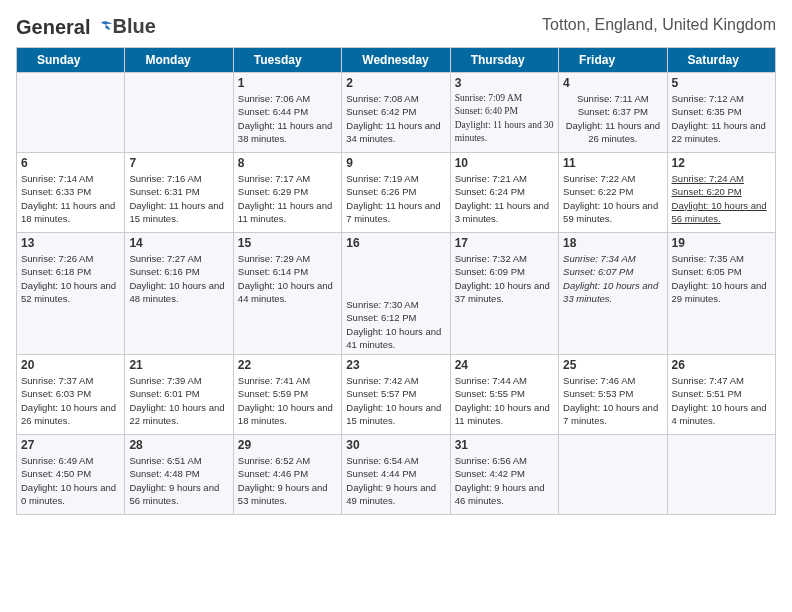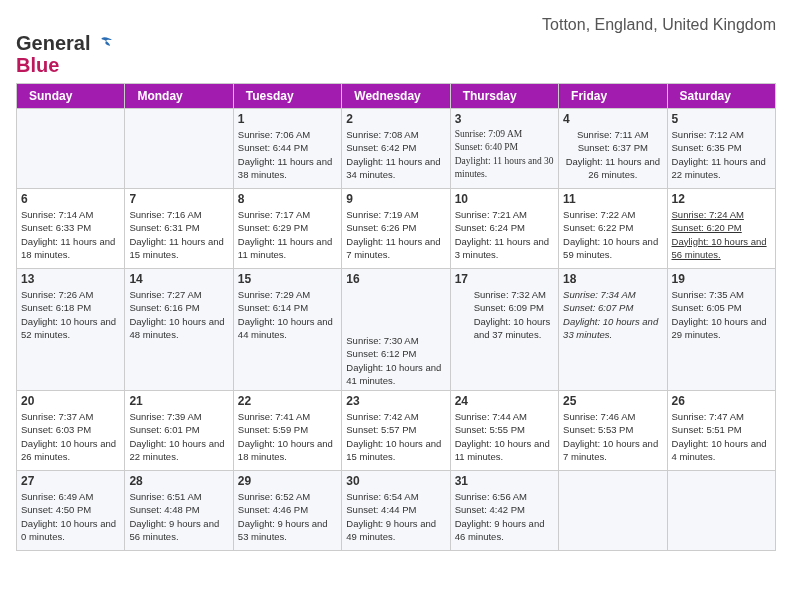--- a/index.html
+++ b/index.html
@@ -11,48 +11,47 @@
       padding: 16px;
     }
     .header {
       display: flex;
       justify-content: space-between;
       align-items: flex-start;
       margin-bottom: 8px;
     }
     .logo {
       display: flex;
-      flex-direction: column;
+      flex-direction: row;
       align-items: flex-start;
-      margin-top: 16px;
     }
     .title-block {
       text-align: right;
     }
     .month-title {
       font-size: 32px;
       font-weight: bold;
       color: #333;
       line-height: 1.1;
     }
     .location {
       font-size: 16px;
       color: #555;
     }
     table {
       width: 100%;
       border-collapse: collapse;
       table-layout: fixed;
     }
     thead tr th {
-      background-color: #a21caf;
+      background-color: #0369a1;
       color: #fff;
       font-size: 12px;
       font-weight: bold;
-      padding: 5px 12px;
+      padding: 5px 20px;
       text-align: left;
       border: 1px solid #ccc;
     }
     tbody tr td {
       border: 1px solid #ccc;
       vertical-align: top;
       padding: 3px 4px;
       font-size: 10px;
       color: #333;
       height: 80px;
@@ -80,21 +79,21 @@
 
 <div class="header">
   <div class="logo">
     <div style="display:flex;align-items:center;gap:2px;">
       <span style="font-size:20px;font-weight:bold;color:#333;">General</span>
       <svg width="20" height="16" viewBox="0 0 20 16" style="vertical-align:middle;">
         <path d="M10 2 C12 0, 18 2, 20 4 C18 4, 15 3, 14 5 C12 3, 8 4, 10 2Z" fill="#2a6db5"></path>
         <path d="M14 5 C16 6, 18 8, 18 10 C15 9, 12 8, 14 5Z" fill="#2a6db5"></path>
       </svg>
     </div>
-    <span style="font-size:20px;font-weight:bold;color:#be185d;line-height:1;">Blue</span>
+    <span style="font-size:20px;font-weight:bold;color:#404040;line-height:1;">Blue</span>
   </div>
   <div class="title-block">
     <div class="location">Totton, England, United Kingdom</div>
   </div>
 </div>
 
 <table>
   <thead>
     <tr>
     <th>Sunday</th>
@@ -205,21 +204,21 @@
 Daylight: 10 hours and 44 minutes.</div>
         </td>
         <td>
           <span class="day-num">16</span>
           <div class="cell-text" style="white-space: pre-line; margin-top: 48px;">Sunrise: 7:30 AM
 Sunset: 6:12 PM
 Daylight: 10 hours and 41 minutes.</div>
         </td>
         <td>
           <span class="day-num">17</span>
-          <div class="cell-text" style="white-space: pre-line; margin-left: 19px;">Sunrise: 7:32 AM
+          <div class="cell-text" style="white-space: pre-line;">Sunrise: 7:32 AM
 Sunset: 6:09 PM
 Daylight: 10 hours and 37 minutes.</div>
         </td>
         <td>
           <span class="day-num">18</span>
           <div class="cell-text" style="white-space: pre-line; font-style: italic;">Sunrise: 7:34 AM
 Sunset: 6:07 PM
 Daylight: 10 hours and 33 minutes.</div>
         </td>
         <td>

